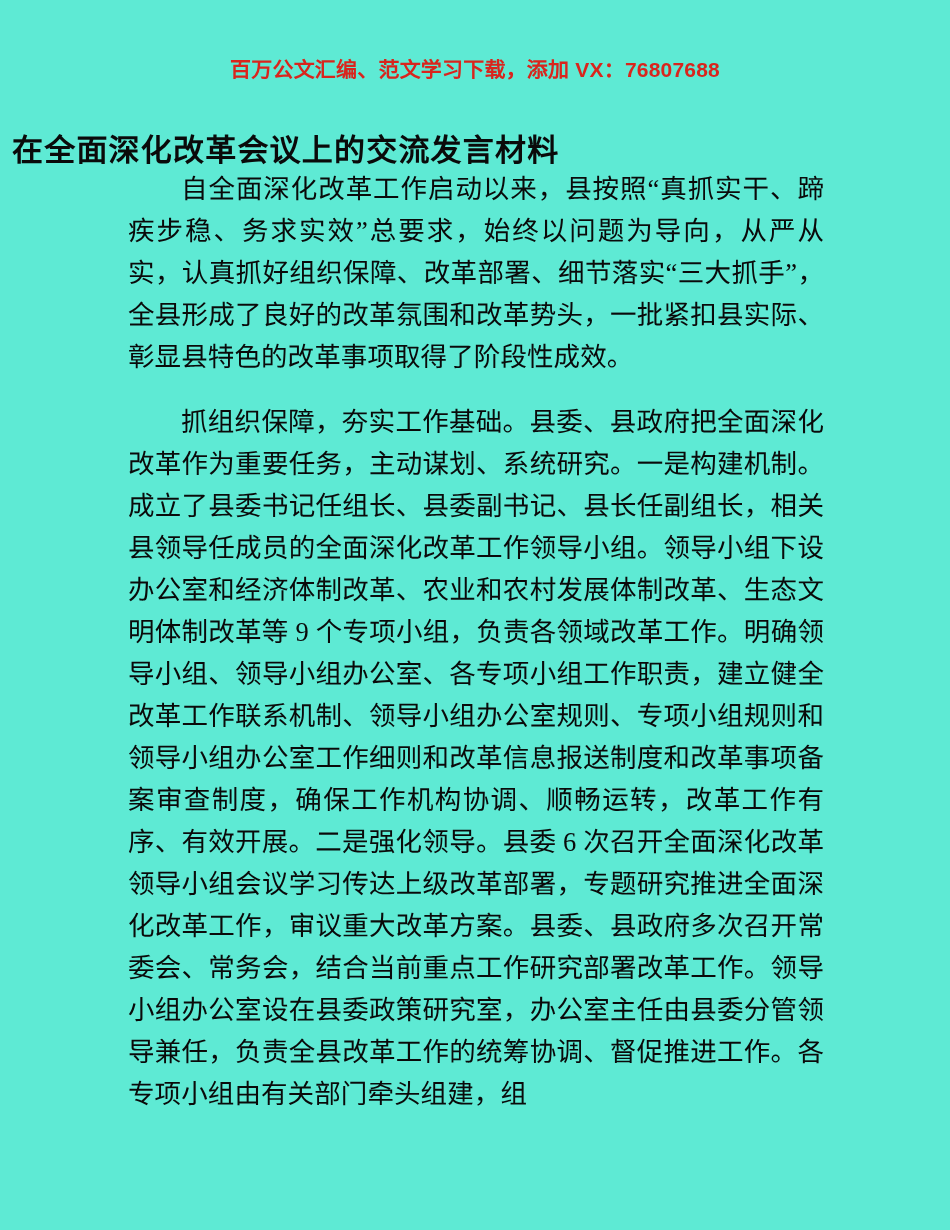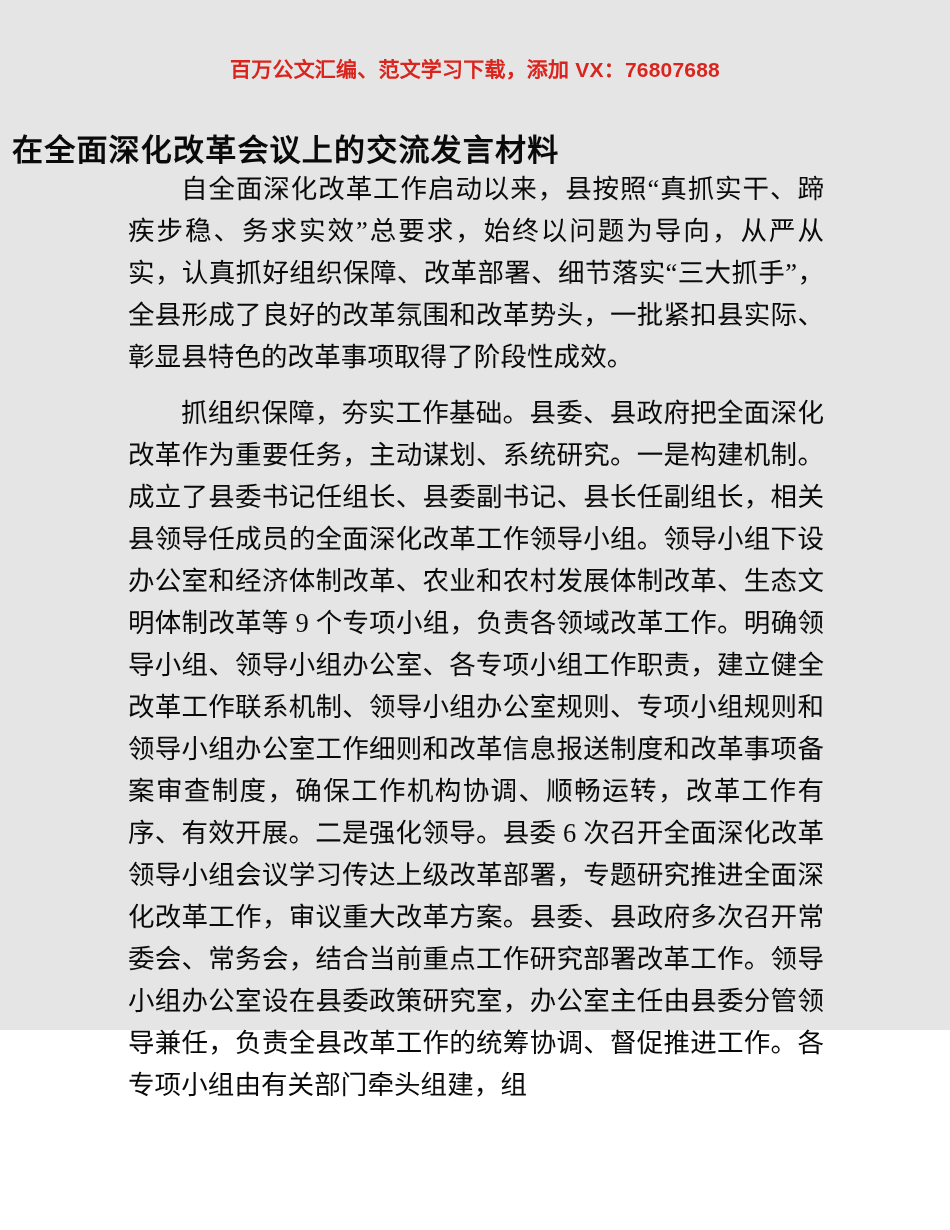--- a/index.html
+++ b/index.html
@@ -14,22 +14,22 @@
     height: 1230px;
     overflow: hidden;
     font-family: "Liberation Sans", "DejaVu Sans", sans-serif;
     color: #000000;
     -webkit-font-smoothing: antialiased;
   }
 
   .page {
     position: relative;
     width: 950px;
-    height: 1030px;
-    background: #e5e5e5;
+    height: 1230px;
+    background: #5eead4;
     box-sizing: border-box;
   }
 
   
   .promo-header {
     position: absolute;
     top: 56px;
     left: 0;
     width: 950px;
     text-align: center;
@@ -72,21 +72,21 @@
     text-align: justify;
     text-justify: inter-ideograph;
     text-indent: 2em;
     letter-spacing: 0.1px;
     color: #0a0a0a;
     word-break: break-all;
     font-family: Liberation Serif, serif;
   }
 
   .para + .para {
-    margin-top: 14px;
+    margin-top: 23px;
   }
 </style>
 </head>
 <body>
 
 <div class="page">
 
   <div class="promo-header">百万公文汇编、范文学习下载，添加 VX：76807688</div>
 
   <h1 class="doc-title">在全面深化改革会议上的交流发言材料</h1>

